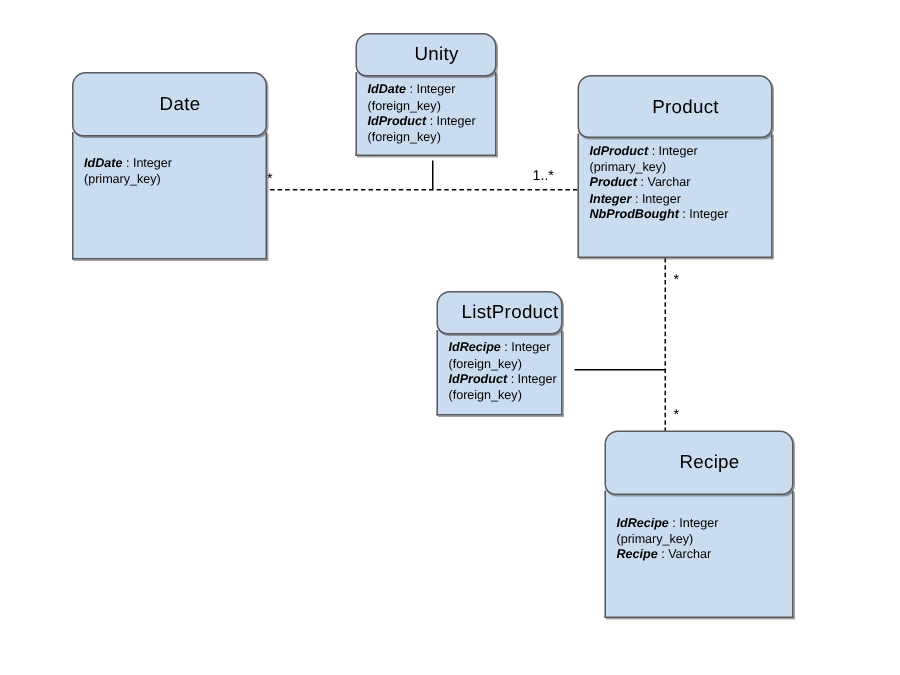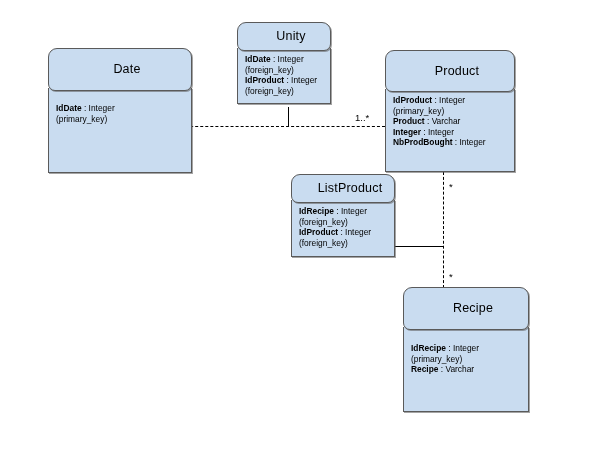--- a/index.html
+++ b/index.html
@@ -53,20 +53,21 @@
     overflow: hidden;
   }
   .attr {
     font-size: 8.4px;
     line-height: 10.6px;
     color: #000000;
     white-space: nowrap;
   }
   .attr .nm {
     font-weight: bold;
+    font-style: italic;
   }
 
   
   .line-h-dashed {
     position: absolute;
     height: 0;
     border-top: 1.6px dashed #000000;
   }
   .line-v-dashed {
     position: absolute;
@@ -105,21 +106,21 @@
   <div class="line-h-solid" style="left:383px; top:246px; width:61px;"></div>
 
   <div class="mult" style="left:178px; top:115px;">*</div>
 
   <div class="mult" style="left:355px; top:113px;">1..*</div>
 
   <div class="mult" style="left:449px; top:182px;">*</div>
 
   <div class="mult" style="left:449px; top:272px;">*</div>
 
-  <div class="uml-class" style="left:48px; top:48px; width:144px;">
+  <div class="uml-class" style="left:48px; top:48px; width:130px;">
     <div class="uml-header" style="height:43px;">
       <span class="uml-header-title">Date</span>
     </div>
     <div class="uml-body" style="height:85px; padding-top:15px;">
       <div class="attr">
         <span class="nm">IdDate</span><span> : </span><span>Integer</span>
       </div>
       <div class="attr">
         <span>(primary_key)</span>
       </div>
@@ -162,21 +163,21 @@
       </div>
       <div class="attr">
         <span class="nm">Integer</span><span> : </span><span>Integer</span>
       </div>
       <div class="attr">
         <span class="nm">NbProdBought</span><span> : </span><span>Integer</span>
       </div>
     </div>
   </div>
 
-  <div class="uml-class" style="left:291px; top:174px; width:104px;">
+  <div class="uml-class" style="left:291px; top:194px; width:84px;">
     <div class="uml-header" style="height:29px;">
       <span class="uml-header-title">ListProduct</span>
     </div>
     <div class="uml-body" style="height:57px;">
       <div class="attr">
         <span class="nm">IdRecipe</span><span> : </span><span>Integer</span>
       </div>
       <div class="attr">
         <span>(foreign_key)</span>
       </div>

